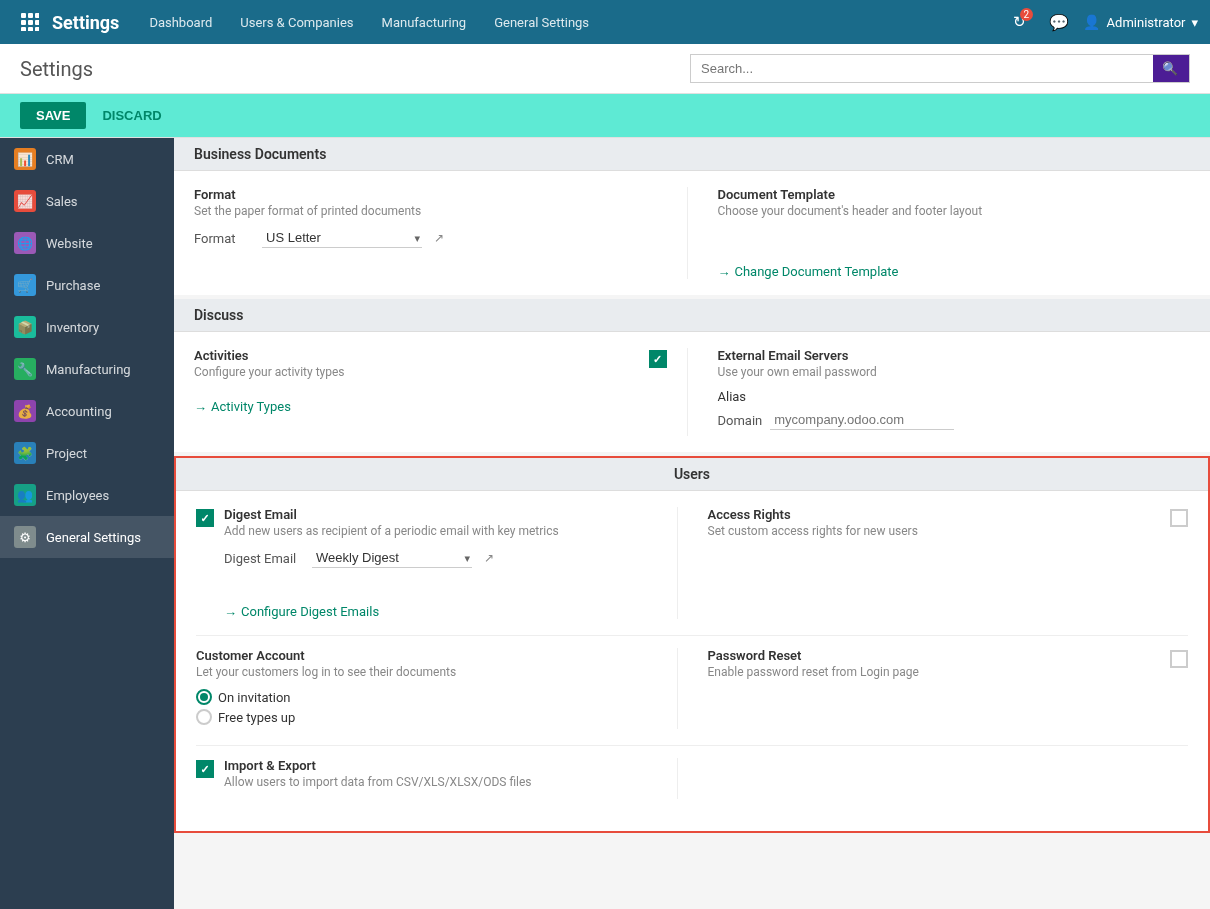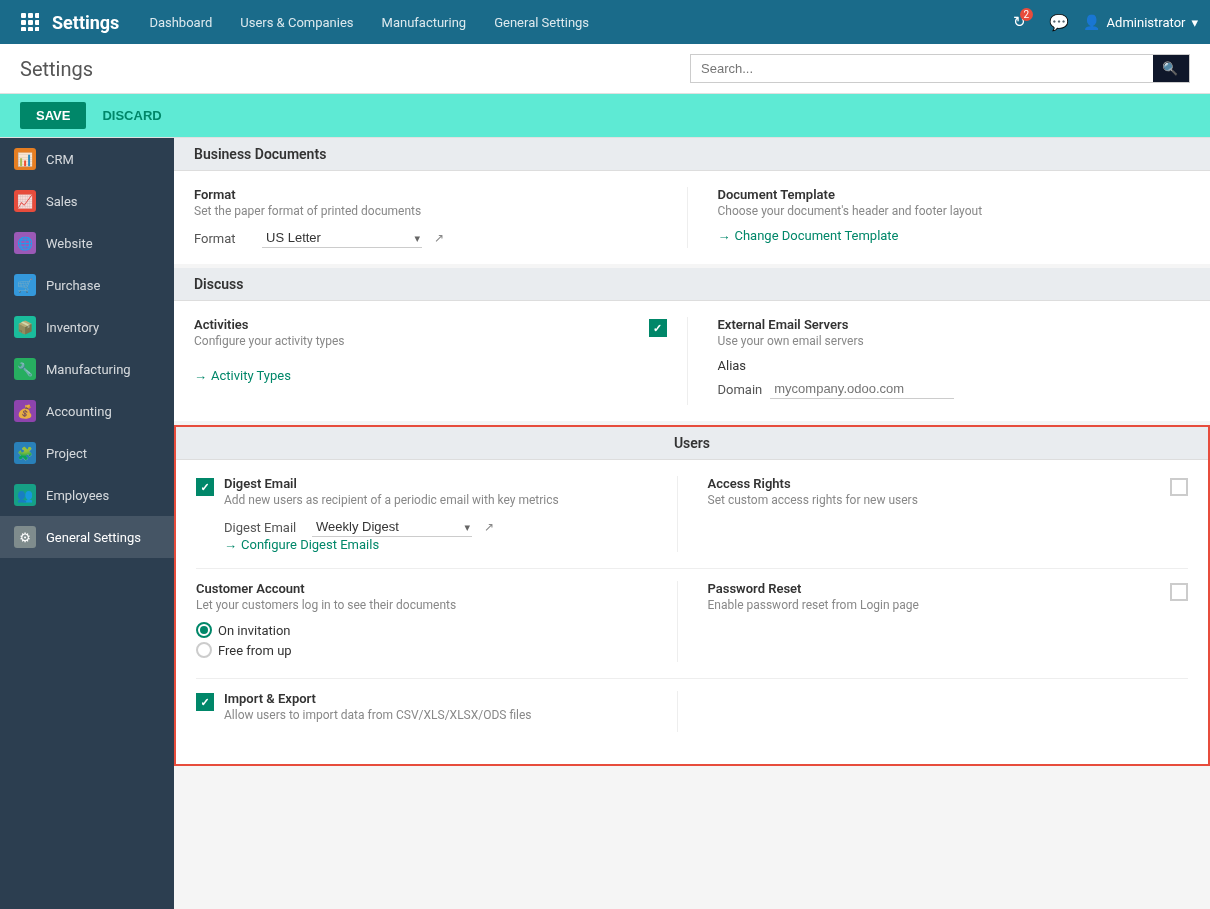--- a/index.html
+++ b/index.html
@@ -52,21 +52,21 @@
 
     
     .page-header {
       background: white; border-bottom: 1px solid #e0e0e0;
       padding: 10px 20px;
       display: flex; align-items: center; gap: 16px;
     }
     .page-title { font-size: 20px; color: #555; flex: 1; }
     .search-box {
       display: flex; align-items: center;
-      border: 1px solid #ccc; background: #0f172a;
+      border: 1px solid #ccc; background: #4c1d95;
       width: 500px;
     }
     .search-box input {
       border: none; outline: none; padding: 6px 10px;
       font-size: 13px; width: 100%; color: #666;
     }
     .search-box .search-btn {
       padding: 6px 10px; cursor: pointer; color: #888;
     }
 
@@ -154,21 +154,21 @@
       appearance: none; padding-right: 16px;
     }
     .select-wrap { position: relative; display: inline-block; }
     .select-wrap::after {
       content: '▾'; position: absolute; right: 2px; top: 50%; transform: translateY(-50%);
       pointer-events: none; font-size: 11px; color: #666;
     }
 
     .link-arrow {
       color: #008769; font-size: 13px; cursor: pointer; text-decoration: none;
-      display: inline-flex; align-items: center; gap: 4px;
+      display: inline-flex; align-items: center; gap: 4px; margin-top: 36px;
     }
     .link-arrow::before { content: '→'; }
 
     .external-link { color: #888; cursor: pointer; font-size: 12px; margin-left: 4px; }
     .custom-check {
       width: 18px; height: 18px; border: 2px solid #ccc;
       background: white; flex-shrink: 0; margin-top: 2px;
       cursor: pointer; display: flex; align-items: center; justify-content: center;
     }
     .custom-check.checked { background: #008769; border-color: #008769; }
@@ -360,21 +360,21 @@
               <div>
                 <div class="field-label">Activities</div>
                 <div class="field-desc">Configure your activity types</div>
               </div>
               <div class="custom-check checked"></div>
             </div>
             <a class="link-arrow" style="margin-top:10px; display:inline-flex;">Activity Types</a>
           </div>
           <div class="discuss-right">
             <div class="field-label">External Email Servers</div>
-            <div class="field-desc">Use your own email servers</div>
+            <div class="field-desc">Use your own email password</div>
             <div class="alias-row">
               <span>Alias</span>
             </div>
             <div class="alias-row">
               <span style="color:#555;">Domain</span>
               <input class="alias-input" placeholder="mycompany.odoo.com" style="">
             </div>
           </div>
         </div>
       </div>
@@ -422,21 +422,21 @@
         <div class="setting-row">
           <div class="setting-cell">
             <div class="field-label">Customer Account</div>
             <div class="field-desc">Let your customers log in to see their documents</div>
             <div class="radio-wrap">
               <div class="custom-radio selected"></div>
               <span>On invitation</span>
             </div>
             <div class="radio-wrap">
               <div class="custom-radio"></div>
-              <span>Free from up</span>
+              <span>Free types up</span>
             </div>
           </div>
           <div class="setting-cell">
             <div class="setting-cell-check">
               <div style="flex:1;">
                 <div class="field-label">Password Reset</div>
                 <div class="field-desc">Enable password reset from Login page</div>
               </div>
               <div class="custom-check"></div>
             </div>

